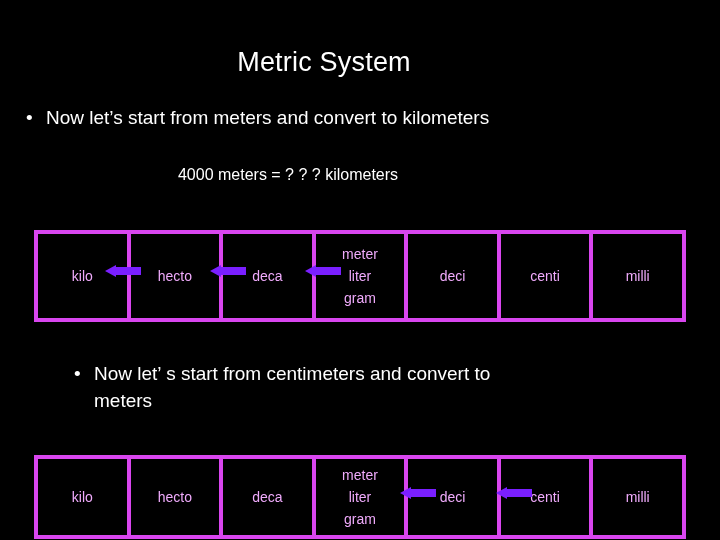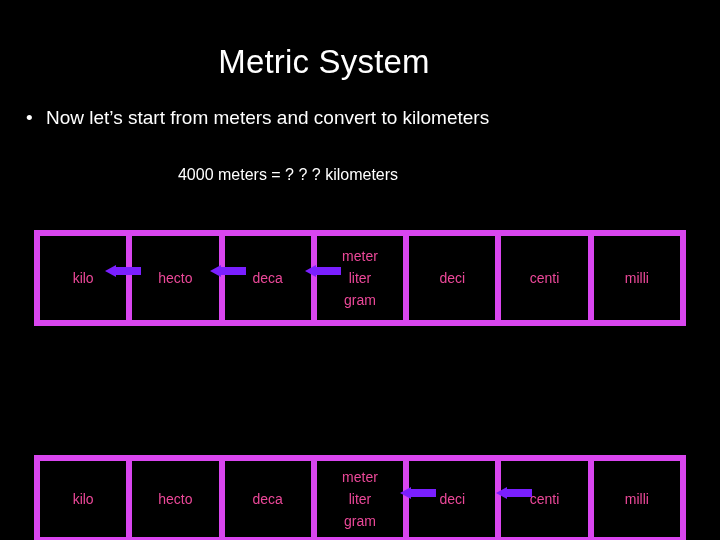--- a/index.html
+++ b/index.html
@@ -19,21 +19,21 @@
     position: relative;
     width: 720px;
     height: 540px;
   }
   .title {
     position: absolute;
     top: 42px;
     left: 0;
     width: 648px;
     text-align: center;
-    font-size: 33px;
+    font-size: 27px;
     line-height: 40px;
     color: #ffffff;
     font-weight: normal;
     letter-spacing: 0.2px;
   }
   .bullet {
     position: absolute;
     font-size: 19px;
     line-height: 27px;
     color: #ffffff;
@@ -73,26 +73,26 @@
   .table {
     position: absolute;
     left: 34px;
     width: 652px;
     border-collapse: collapse;
     table-layout: fixed;
   }
   .table1 { top: 230px; }
   .table2 { top: 455px; }
   .table td {
-    border: 6px solid #d946ef;
+    border: 4px solid #d946ef;
     height: 84px;
     text-align: center;
     vertical-align: middle;
     font-size: 14px;
-    color: #ec4899;
+    color: #f0abfc;
     padding: 0;
     position: relative;
   }
   .table2 td {
     height: 76px;
   }
   .cell-multi {
     line-height: 22px;
   }
   .cell-multi span {
@@ -168,20 +168,24 @@
     </div>
   <div class="arrow a2">
       <span class="head"></span>
       <span class="shaft"></span>
     </div>
   <div class="arrow a3">
       <span class="head"></span>
       <span class="shaft"></span>
     </div>
 
+  <div class="bullet bullet2">
+    <span class="dot">•</span><span>Now let’ s start from centimeters and convert to</span>
+    <span class="b2-line2">meters</span>
+  </div>
 
 
   <table class="table table2">
     <tbody>
         <tr>
       <td>kilo</td>
       <td>hecto</td>
       <td>deca</td>
       <td class="cell-multi">
         <span>meter</span>

